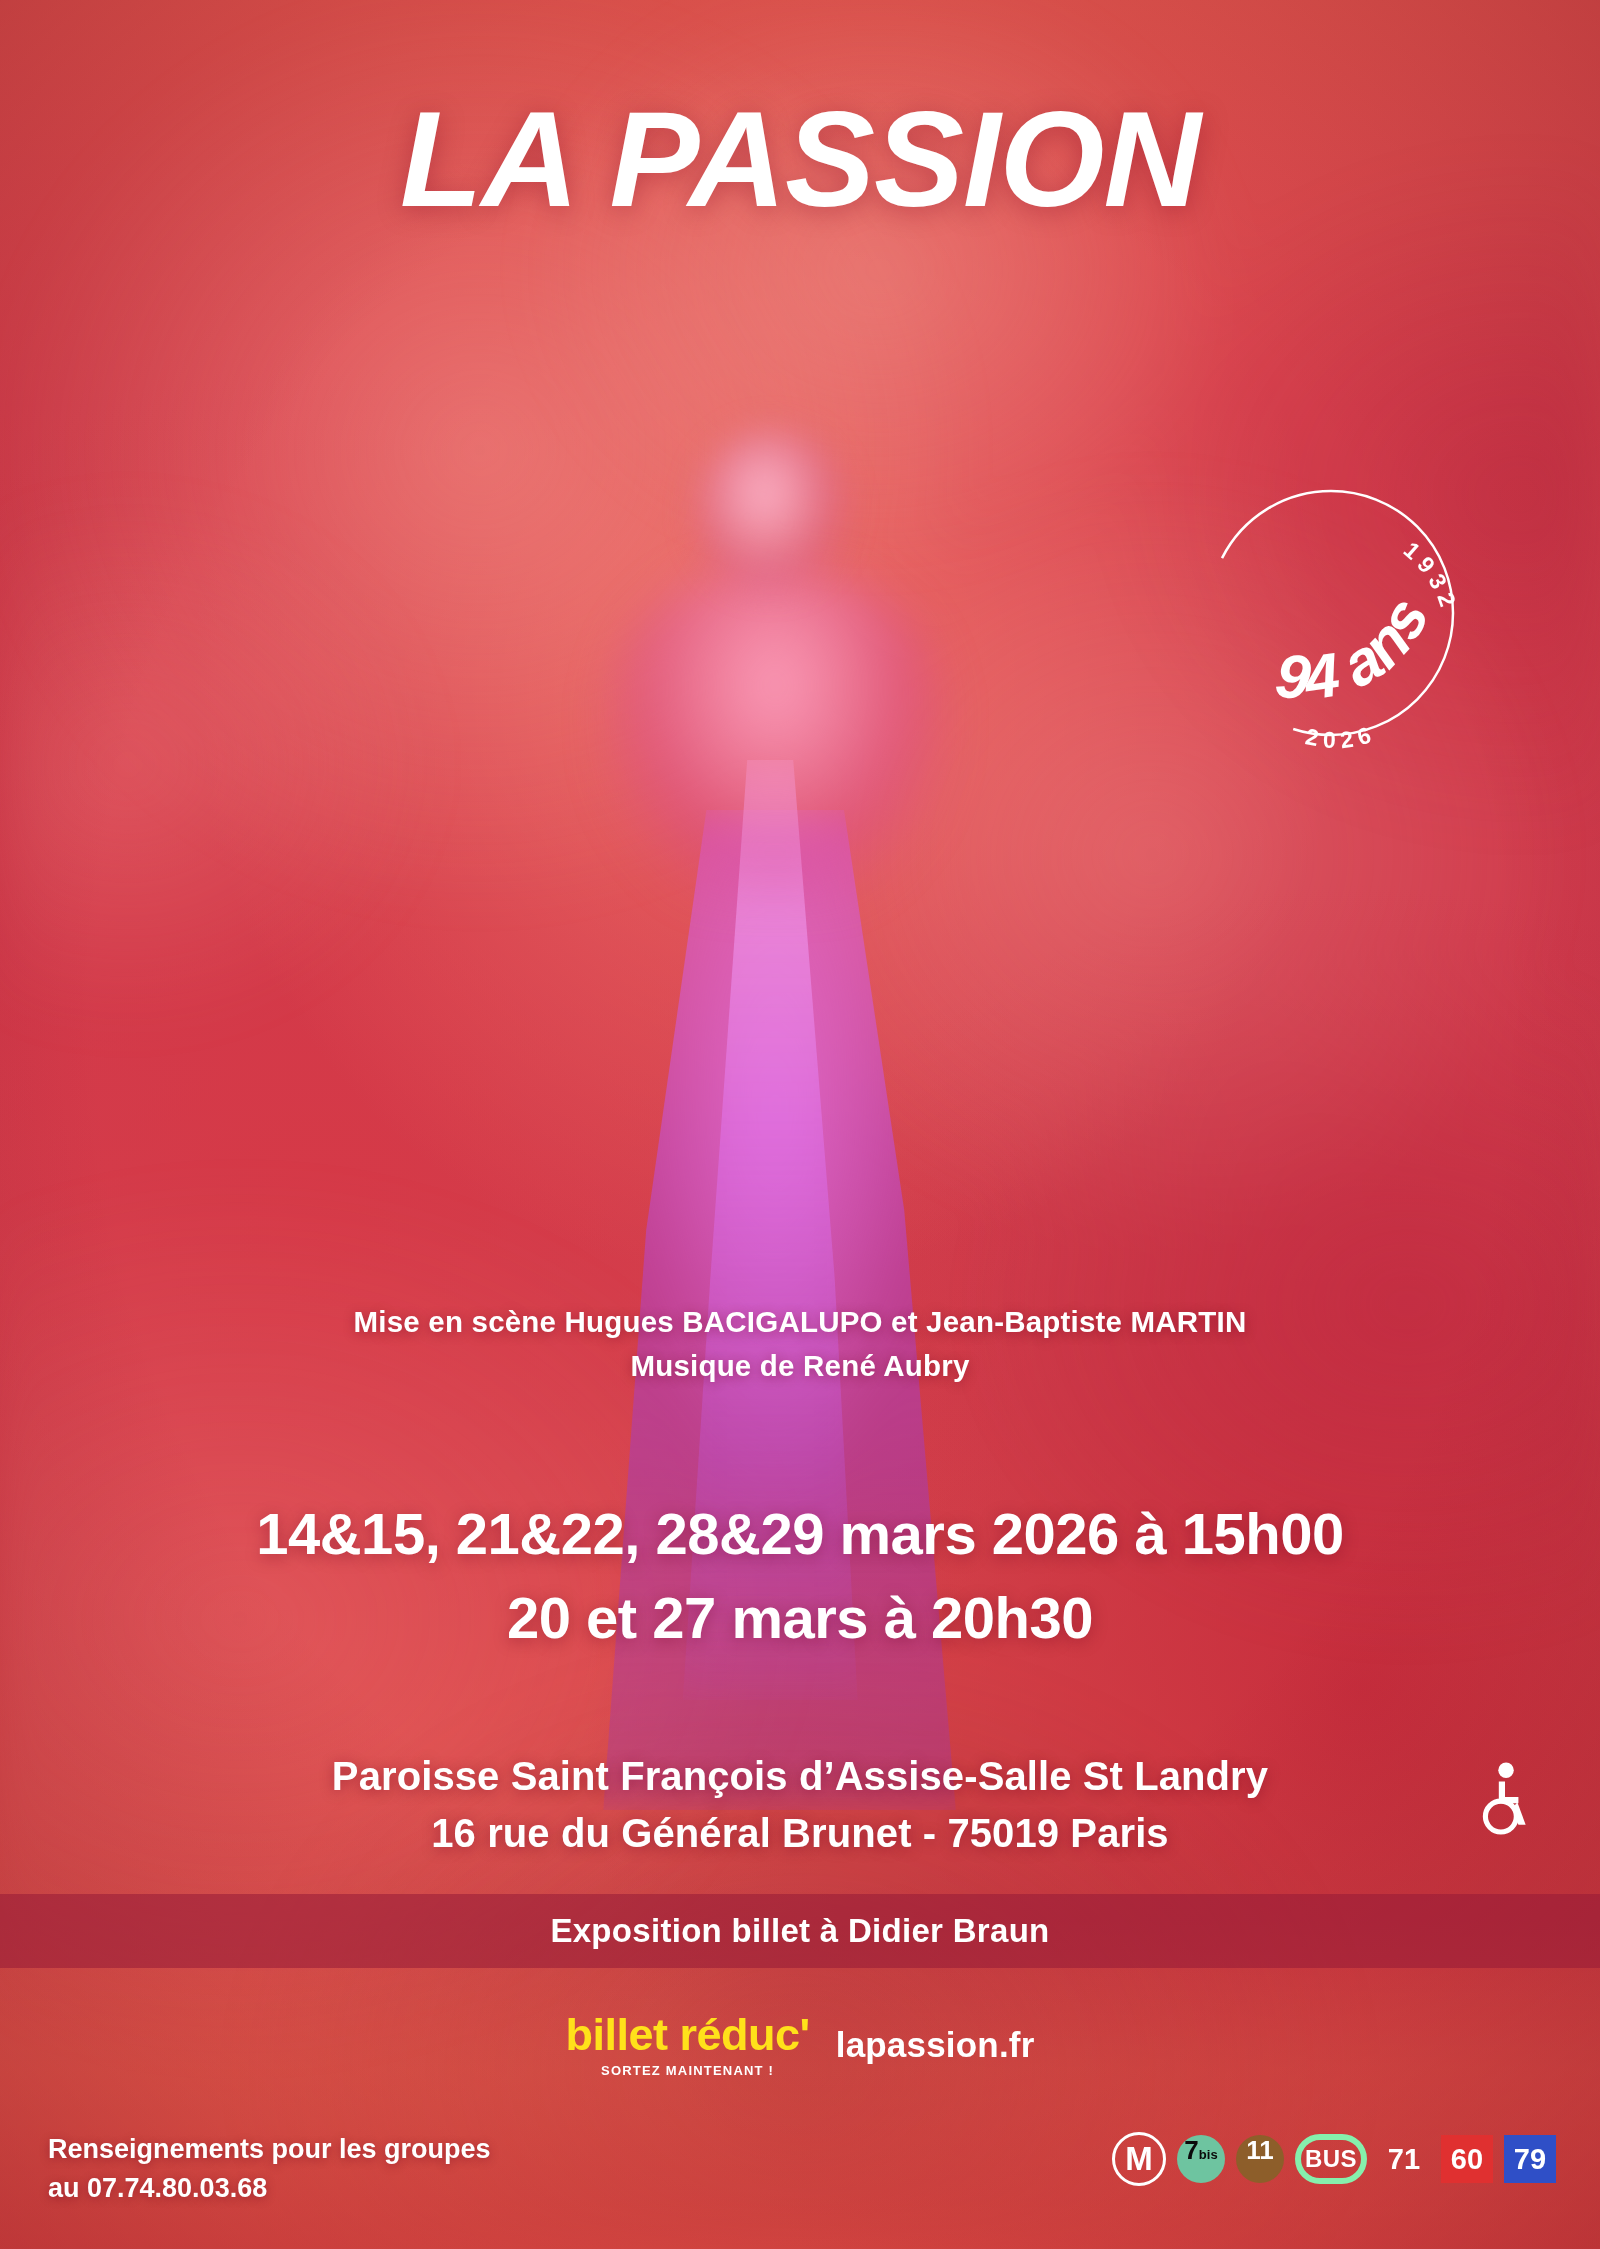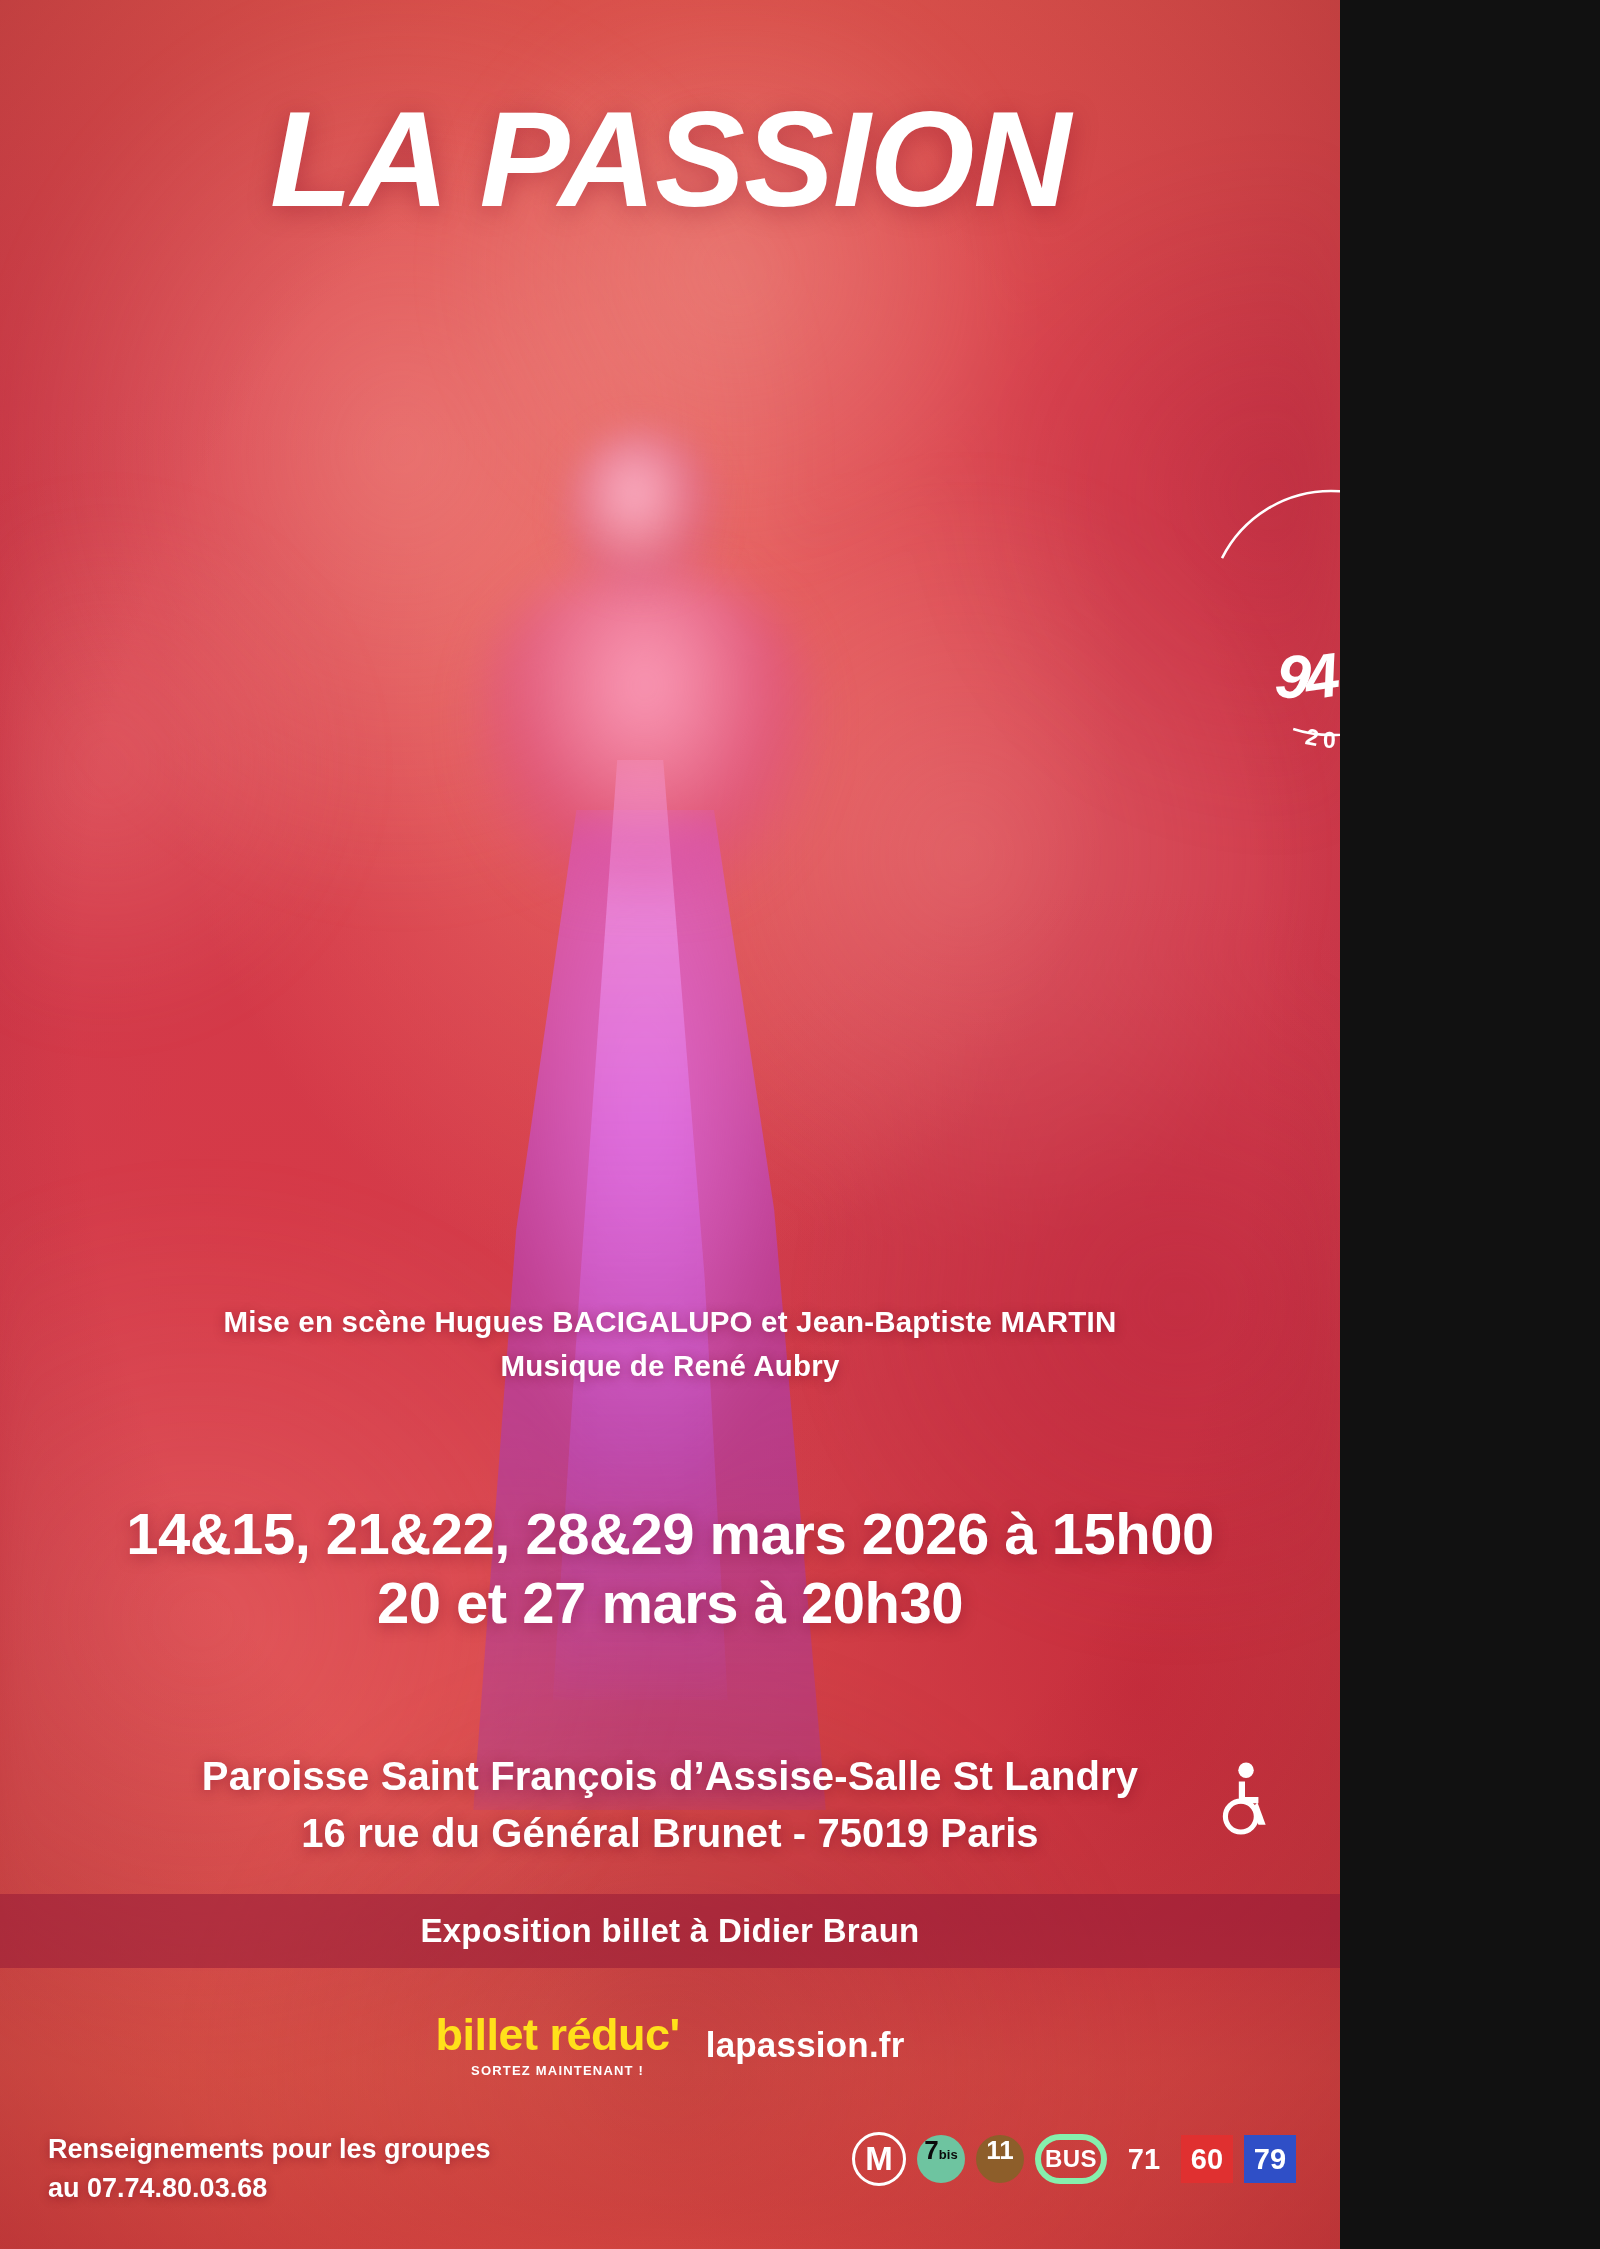--- a/index.html
+++ b/index.html
@@ -5,21 +5,21 @@
   html, body {
     margin: 0;
     padding: 0;
     background: #111;
   }
   body {
     font-family: "Liberation Sans", sans-serif;
   }
   .poster {
     position: relative;
-    width: 1340px;
+    width: 1600px;
     height: 2249px;
     overflow: hidden;
     background: #1d4ed8;
   }
 
   
   .bg-base {
     position: absolute;
     inset: 0;
     background:
@@ -198,21 +198,21 @@
     font-size: 58px;
     font-weight: 800;
     letter-spacing: -0.5px;
     line-height: 1.18;
   }
   .date-line-2 {
     font-size: 58px;
     font-weight: 800;
     letter-spacing: -0.5px;
     line-height: 1.18;
-    margin-top: 1px;
+    margin-top: 16px;
   }
 
   .venue {
     position: absolute;
     top: 1748px;
     left: 0;
     right: 0;
     text-align: center;
     font-size: 40px;
     font-weight: 700;

